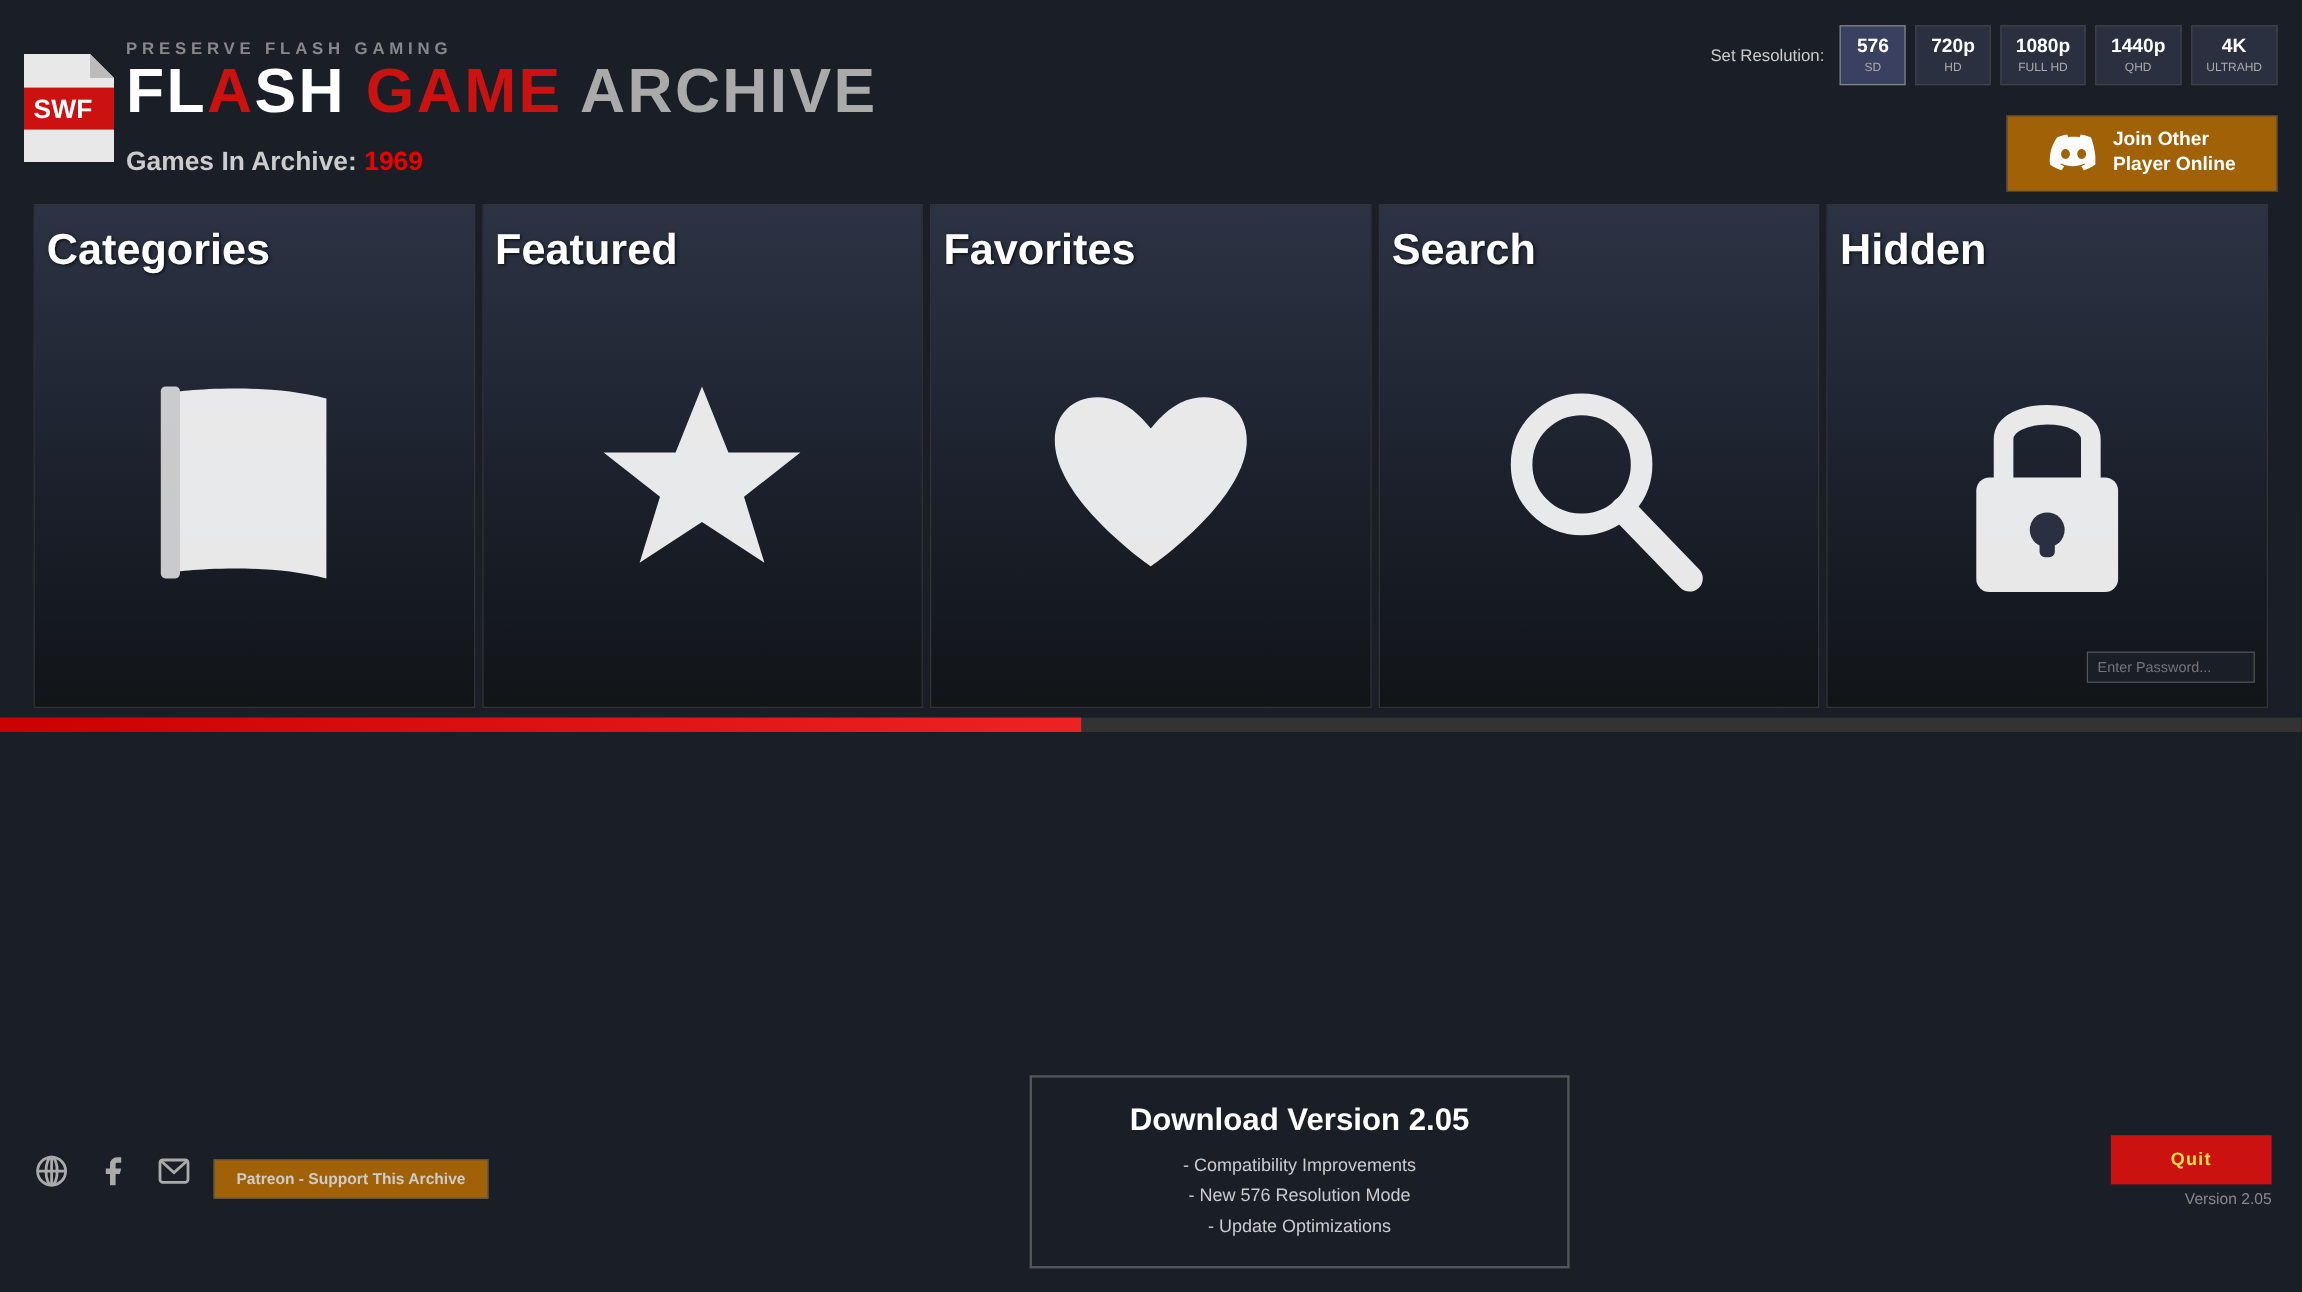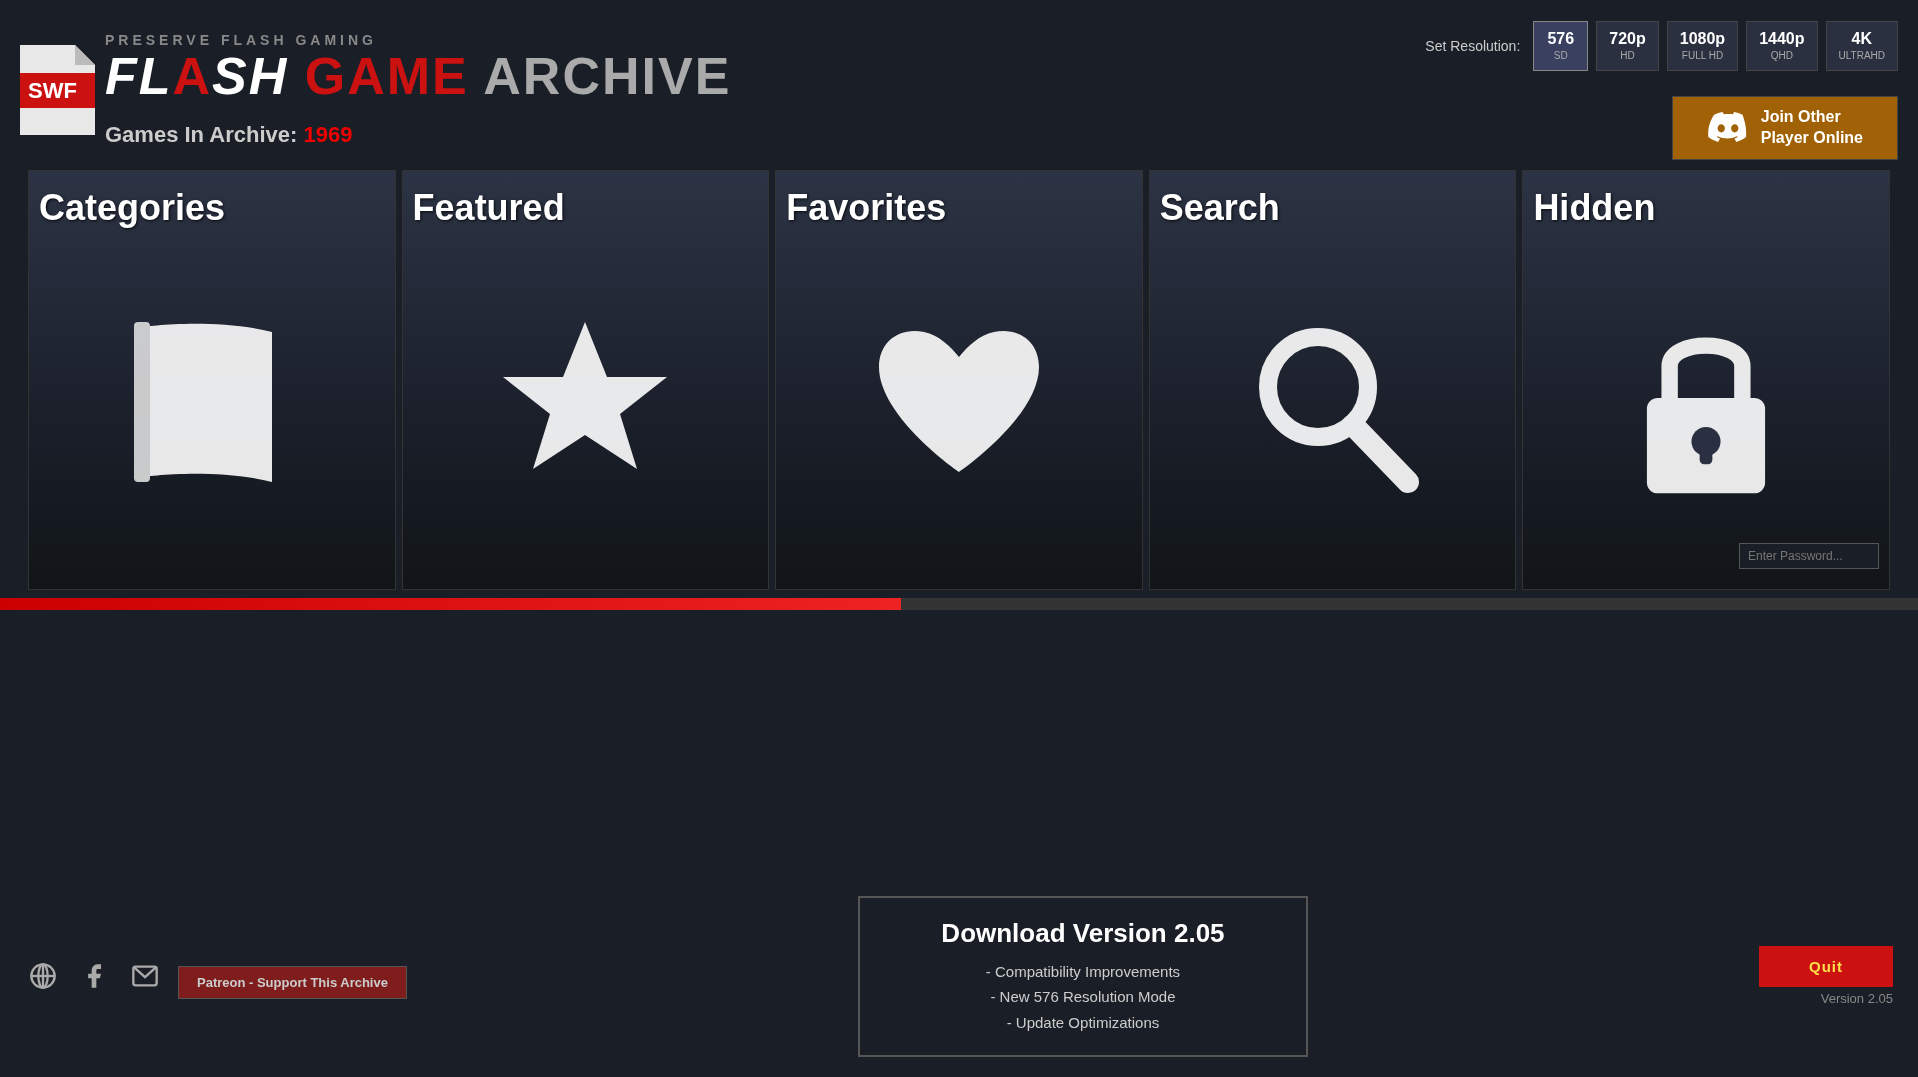--- a/index.html
+++ b/index.html
@@ -53,21 +53,21 @@
       margin-bottom: 2px;
     }
 
     .flash-game-archive {
       font-size: 52px;
       font-weight: 900;
       line-height: 1;
       letter-spacing: 2px;
     }
 
-    .flash-text { color: #fff; font-style: italic; }
+    .flash-text { color: #fff; }
     .archive-text { color: #aaa; }
 
     .games-count {
       font-size: 22px;
       font-weight: bold;
       color: #ccc;
       margin-top: 20px;
     }
 
     .games-count-number {
@@ -236,21 +236,21 @@
       border-radius: 50%;
     }
 
     .social-icon svg {
       width: 28px;
       height: 28px;
       fill: #aaa;
     }
 
     .patreon-btn {
-      background: #7f1d1d;
+      background: #a16207;
       border: 1px solid #555;
       color: #ccc;
       font-size: 13px;
       padding: 8px 18px;
       cursor: pointer;
       font-weight: bold;
       margin-top: 12px;
     }
 
     

